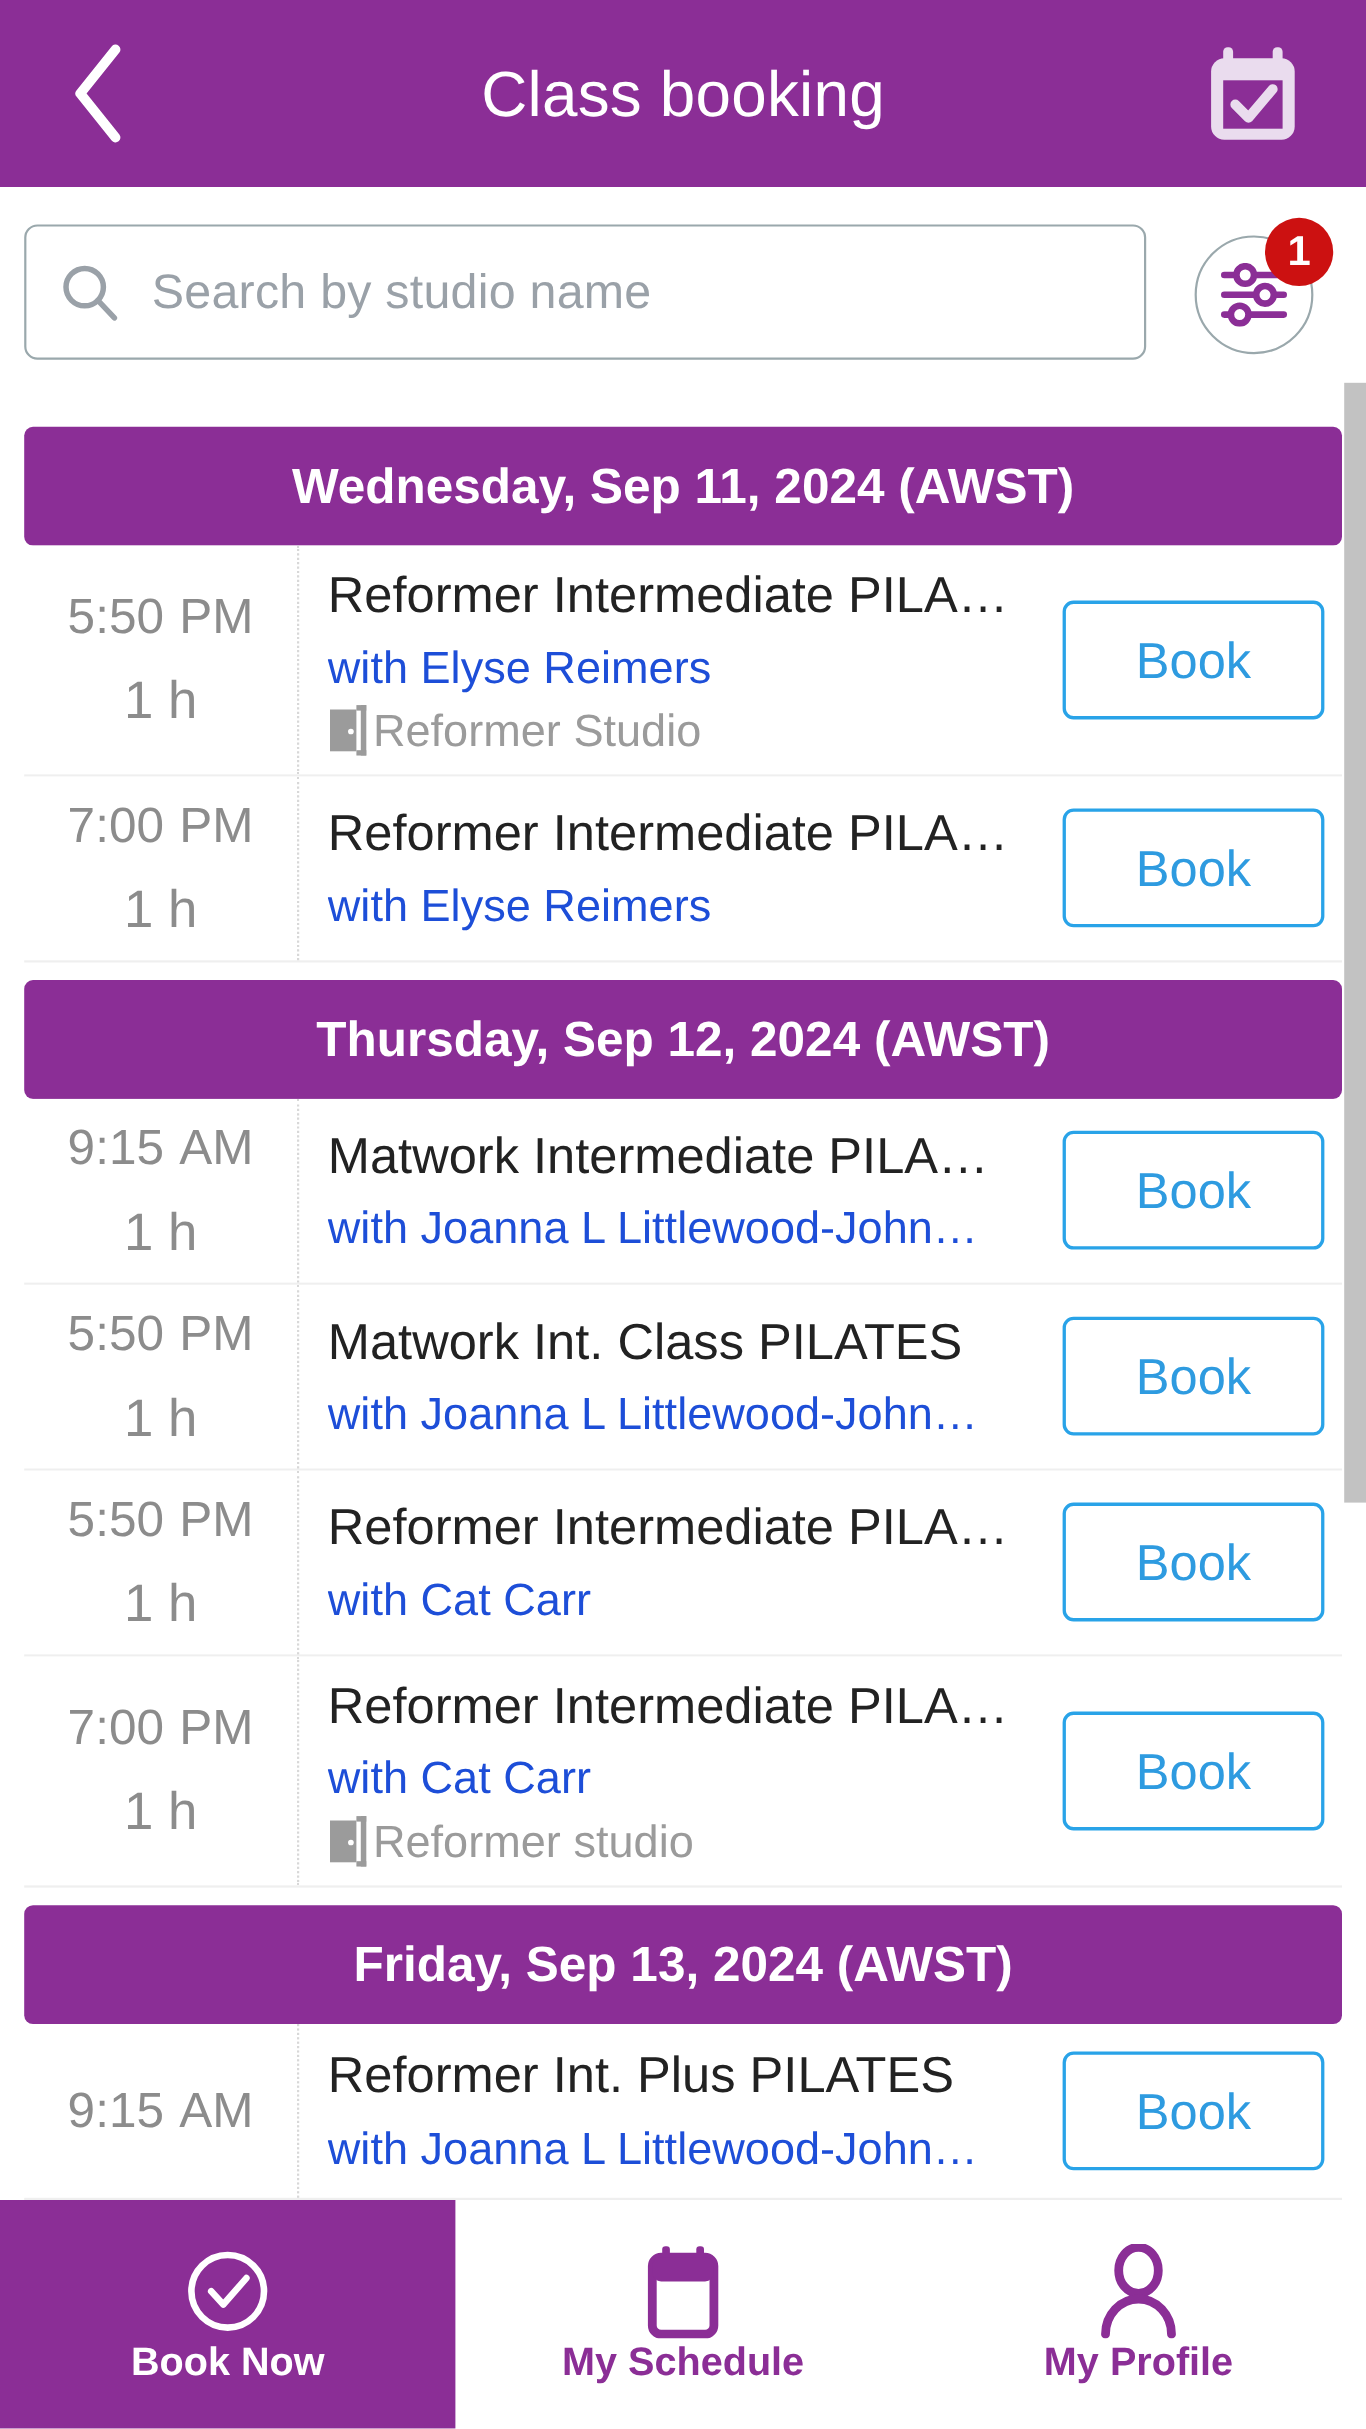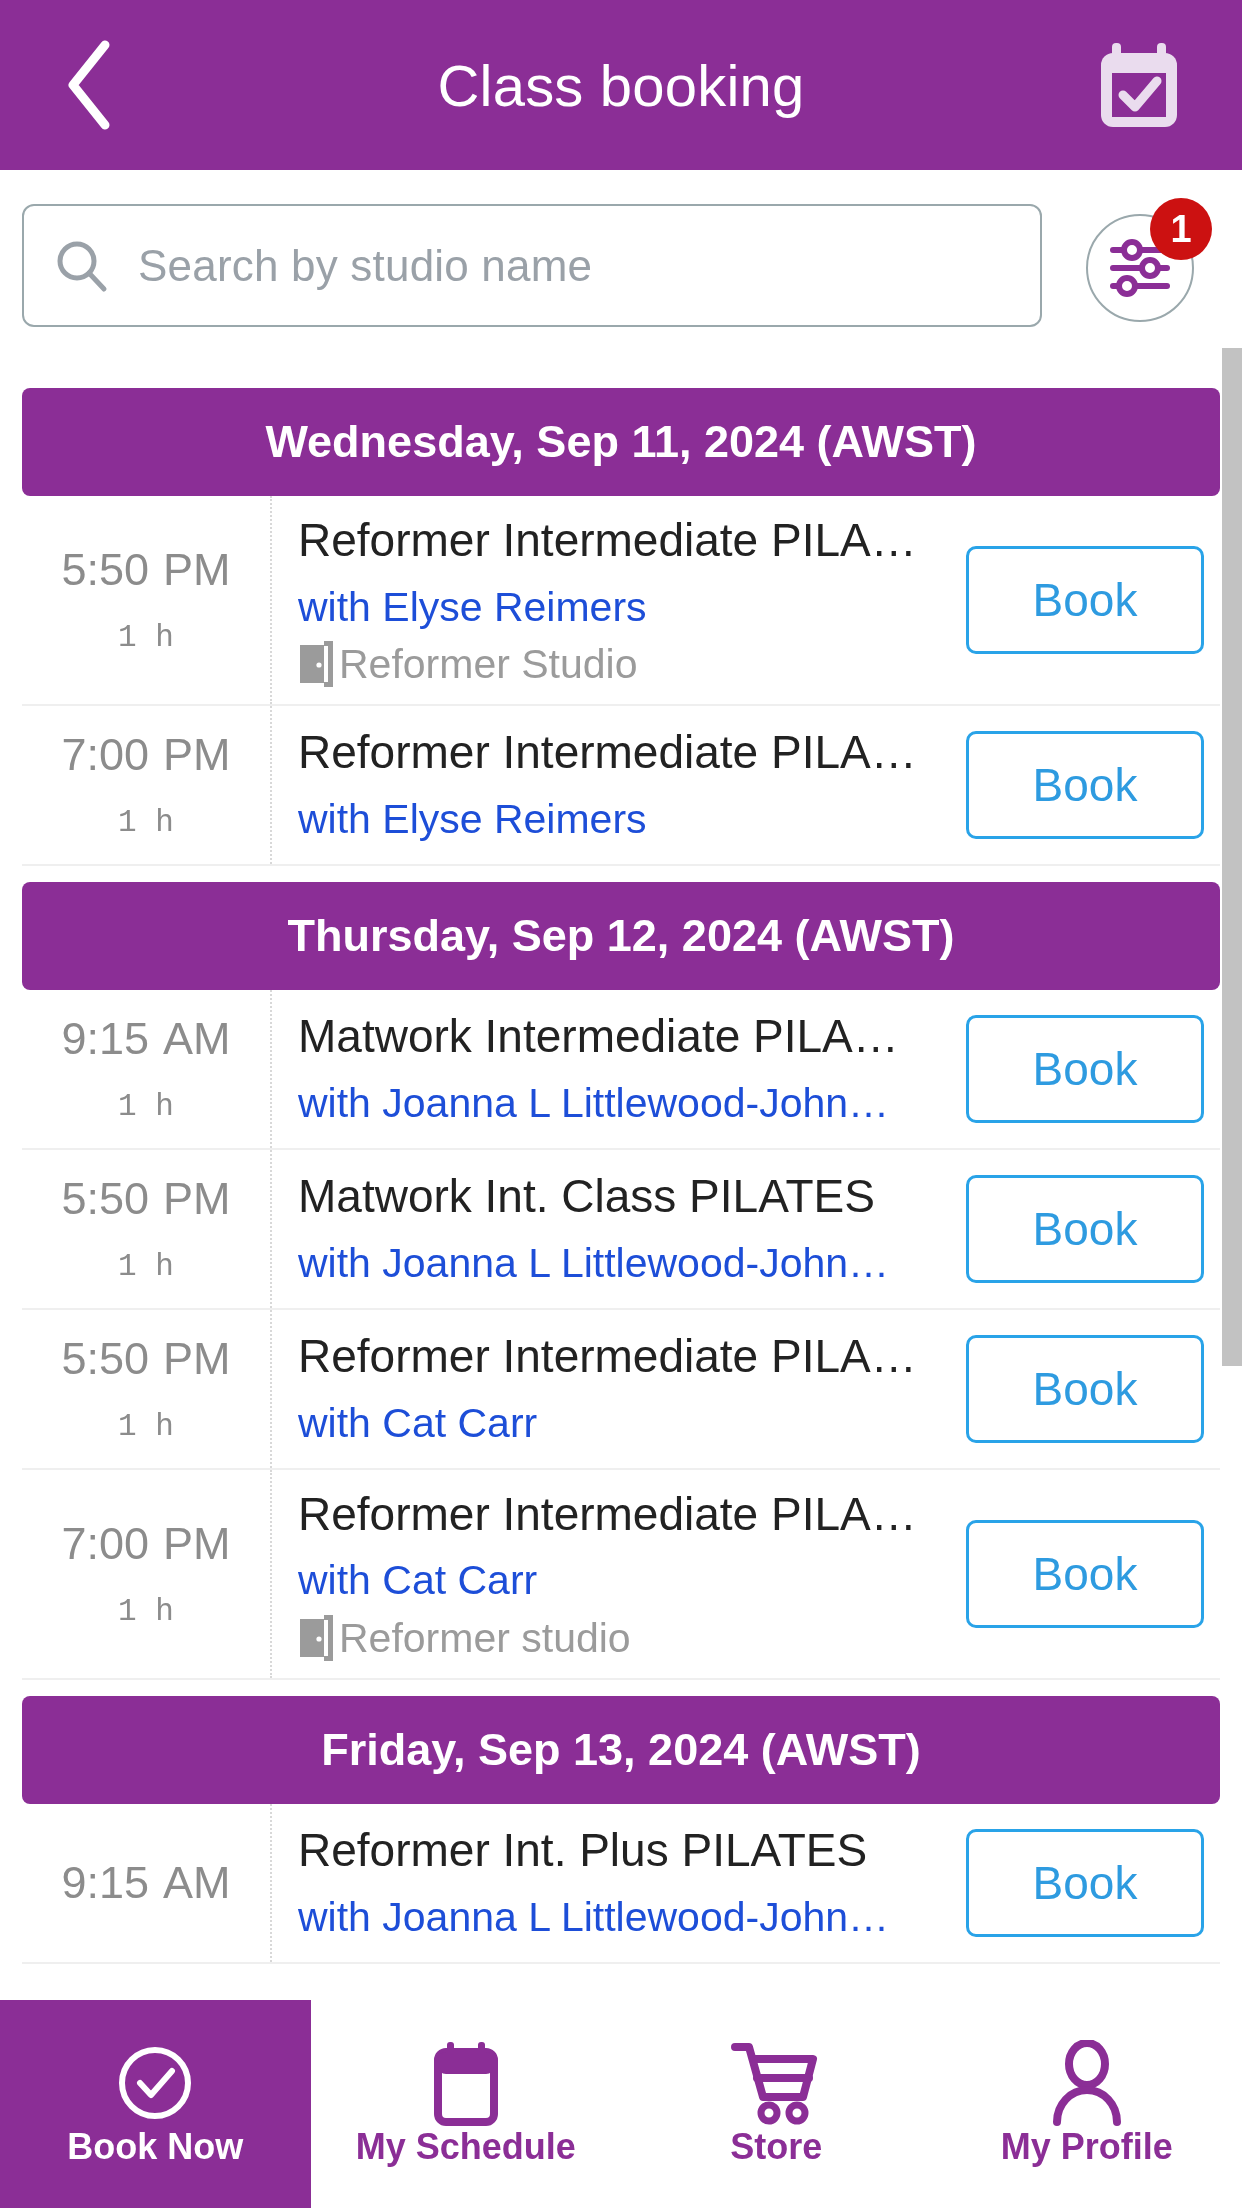--- a/index.html
+++ b/index.html
@@ -71,21 +71,21 @@
     border-bottom:2px solid #EFEFEF; min-height:160px; background:#fff;
   }
   .class-row:last-child{ border-bottom:2px solid #EFEFEF; }
   .col-time{
     width:250px; flex:0 0 250px; border-right:2px dotted #D8D8D8;
     display:flex; flex-direction:column; align-items:center; justify-content:center;
     padding:18px 0;
   }
   .time-main{ font-size:45px; color:#8C8C8C; white-space:nowrap; }
   .time-main .ampm{ font-size:45px; color:#8C8C8C; margin-left:14px; }
-  .time-dur{ font-size:31px; color:#8C8C8C; margin-top:24px;font-family:Liberation Mono, monospace; }
+  .time-dur{ font-size:48px; color:#8C8C8C; margin-top:24px; }
   .col-info{
     flex:1 1 auto; display:flex; flex-direction:column; justify-content:center;
     padding:16px 10px 16px 26px; min-width:0;
   }
   .cl-name{
     font-size:46px; color:#222; white-space:nowrap; overflow:hidden;
     text-overflow:ellipsis; line-height:1.25;
   }
   .cl-with{
     font-size:41px; color:#1d4ed8; white-space:nowrap; overflow:hidden;
@@ -315,31 +315,20 @@
             <rect x="19" y="2" width="7" height="16" rx="3" fill="#8B2E96"></rect>
             <rect x="50" y="2" width="7" height="16" rx="3" fill="#8B2E96"></rect>
             <rect x="10" y="12" width="56" height="70" rx="8" fill="none" stroke="#8B2E96" stroke-width="8"></rect>
             <rect x="10" y="12" width="56" height="22" rx="8" fill="#8B2E96"></rect>
           </svg>
         </div>
         <div class="nav-label">My Schedule</div>
       </div>
       <div class="navitem">
         <div class="nav-ico">
-          <svg width="90" height="84" viewBox="0 0 90 84">
-            <polyline points="4,6 18,6 32,56 72,56 82,18 22,18" fill="none" stroke="#8B2E96" stroke-width="8" stroke-linecap="round" stroke-linejoin="round"></polyline>
-            <line x1="26" y1="37" x2="78" y2="37" stroke="#8B2E96" stroke-width="8" stroke-linecap="round"></line>
-            <circle cx="38" cy="72" r="8" fill="none" stroke="#8B2E96" stroke-width="7"></circle>
-            <circle cx="66" cy="72" r="8" fill="none" stroke="#8B2E96" stroke-width="7"></circle>
-          </svg>
-        </div>
-        <div class="nav-label">Store</div>
-      </div>
-      <div class="navitem">
-        <div class="nav-ico">
           <svg width="80" height="86" viewBox="0 0 80 86">
             <ellipse cx="40" cy="24" rx="18" ry="21" fill="none" stroke="#8B2E96" stroke-width="8"></ellipse>
             <path d="M10 82 a30 32 0 0 1 60 0" fill="none" stroke="#8B2E96" stroke-width="8" stroke-linecap="round"></path>
           </svg>
         </div>
         <div class="nav-label">My Profile</div>
       </div>
     </div>
 
 </div>

